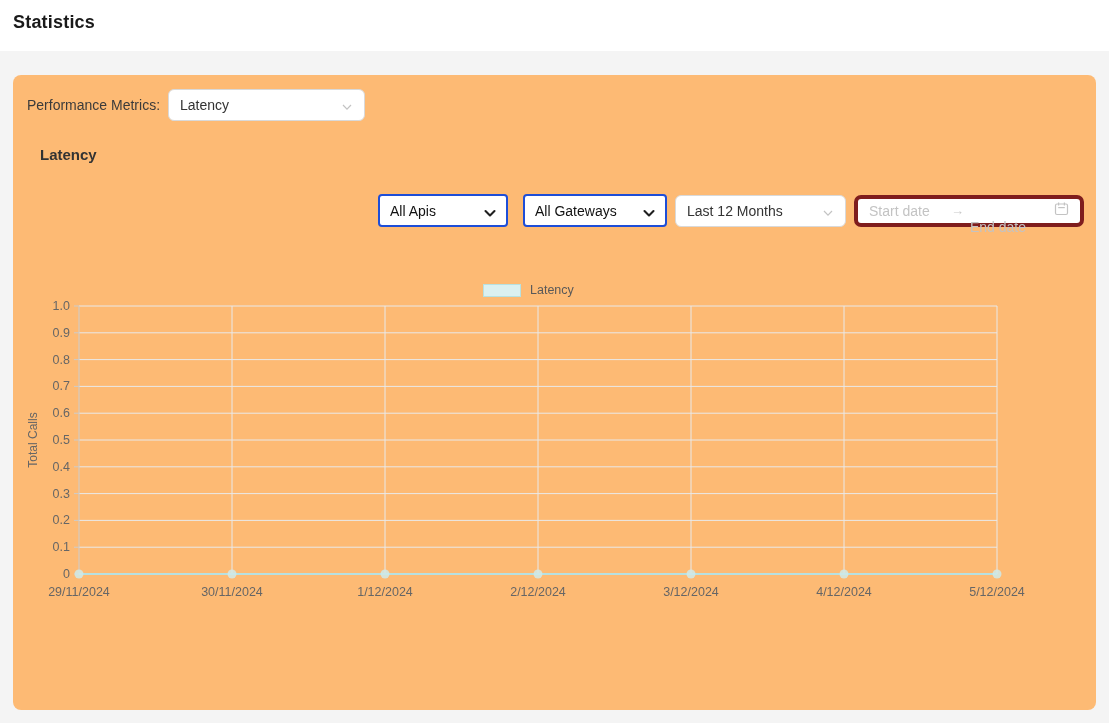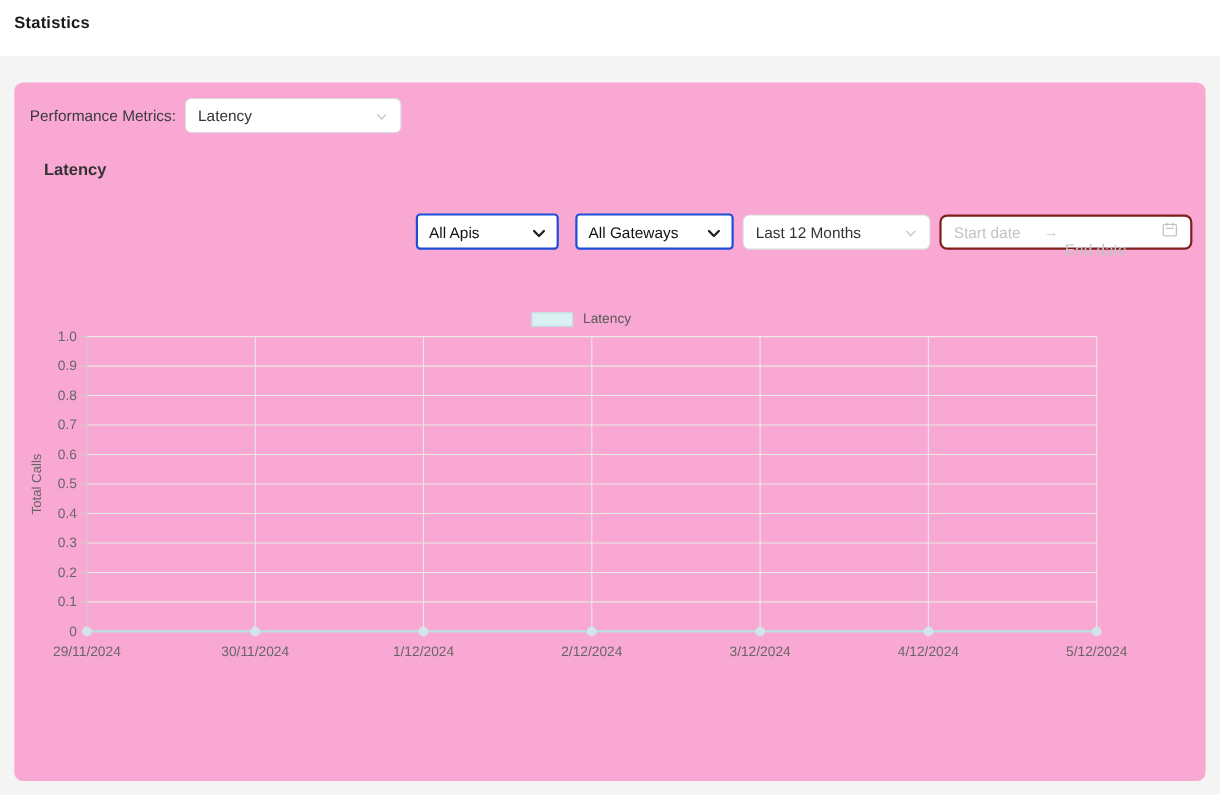--- a/index.html
+++ b/index.html
@@ -1,43 +1,43 @@
 <!DOCTYPE html>
 <html><head>
 <meta charset="utf-8">
 <style>
   * { margin:0; padding:0; box-sizing:border-box; }
   html,body { width:1109px; height:723px; background:#fff; font-family:"Liberation Sans", sans-serif; overflow:hidden; }
 
   .app-header { background:#fff; height:51px; padding:12px 13px 0 13px; }
-  .app-header h1 { font-size:15px; font-weight:700; color:#1a1a1a; letter-spacing:.2px; }
+  .app-header h1 { font-size:18px; font-weight:700; color:#1a1a1a; letter-spacing:.2px; }
 
   .content-bg { background:#f4f4f4; height:672px; padding-top:24px; }
 
-  .card { background:#f9a8d4; border-radius:8px; margin:0 13px; height:635px; position:relative; }
+  .card { background:#fdba74; border-radius:8px; margin:0 13px; height:635px; position:relative; }
 
   .metric-row { display:flex; align-items:center; padding:14px 14px 0 14px; height:46px; }
   .metric-label { font-size:14px; color:#3b3b3b; margin-right:8px; }
 
   .ant-select { height:32px; background:#fff; border:1px solid #d9d9d9; border-radius:6px;
     display:flex; align-items:center; justify-content:space-between; padding:0 11px; cursor:pointer; }
   .ant-select .sel-text { font-size:14px; color:#333; }
   .metric-select { width:197px; }
 
   .section-title { font-size:15px; font-weight:700; color:#333; margin:25px 0 0 27px; }
 
   .filter-row { display:flex; align-items:center; justify-content:flex-end; gap:8px; margin:31px 12px 0 0; }
   .native-select { height:33px; background:#fff; border:2px solid #1d4ed8; border-radius:4px;
     display:flex; align-items:center; justify-content:space-between; padding:0 10px; cursor:pointer; }
   .native-select .sel-text { font-size:14px; color:#111; }
   .api-select { width:130px; margin-right:7px; }
   .gateway-select { width:144px;gap:20px; }
   .period-select { width:171px;align-items:center; }
 
-  .range-picker { width:230px; height:32px; background:#fff; border:2px solid #7f1d1d; border-radius:7px;
+  .range-picker { width:230px; height:32px; background:#fff; border:4px solid #7f1d1d; border-radius:7px;
     display:flex; align-items:center; padding:0 11px; gap:6px; }
   .range-picker .ph { font-size:14px; color:#c3c3c3; }
   .range-picker .ph-start { width:76px; }
   .range-picker .ph-end { flex:1;margin-top:32px; }
   .range-sep { font-size:13px; color:#c9c9c9; }
 
   .chevron-thin { width:12px; height:12px; display:inline-block; }
   .chevron-bold { width:12px; height:12px; display:inline-block; }
 
   .chart-wrap { position:relative; margin-top:56px; }

